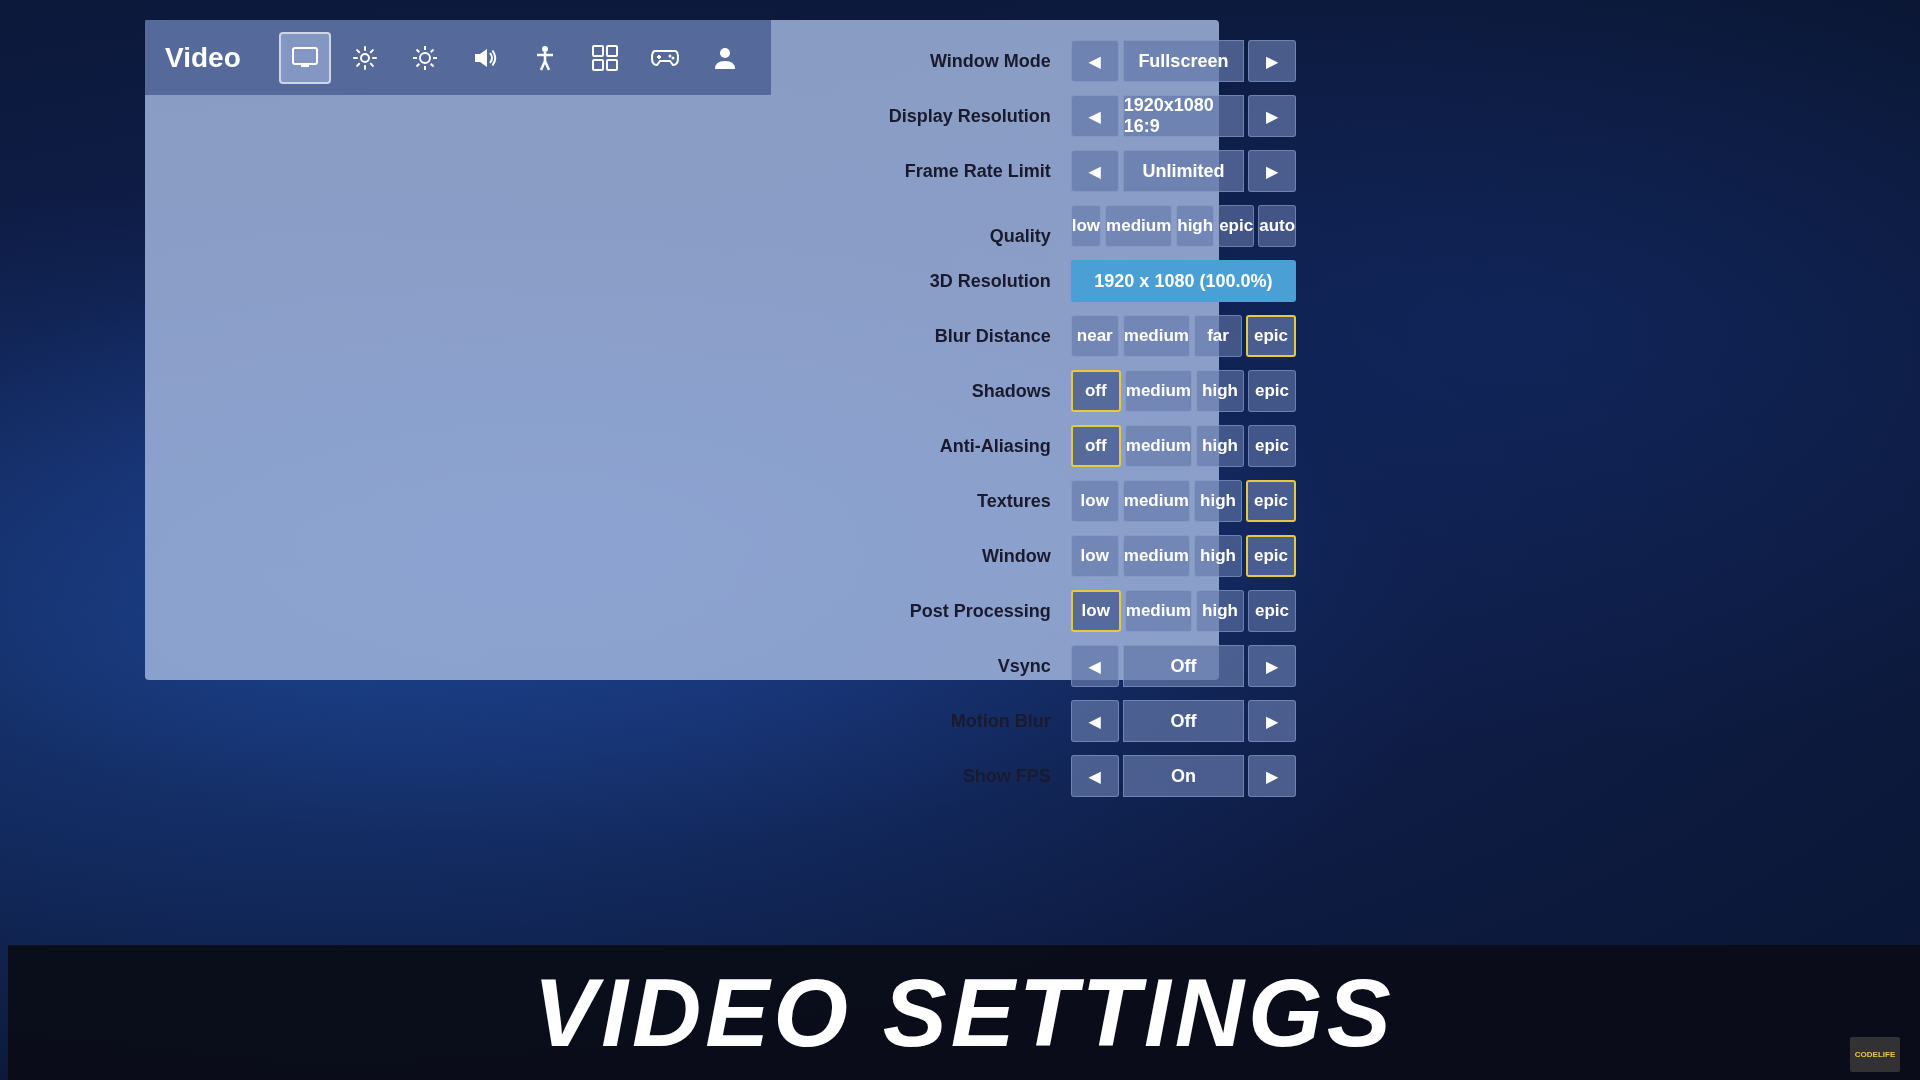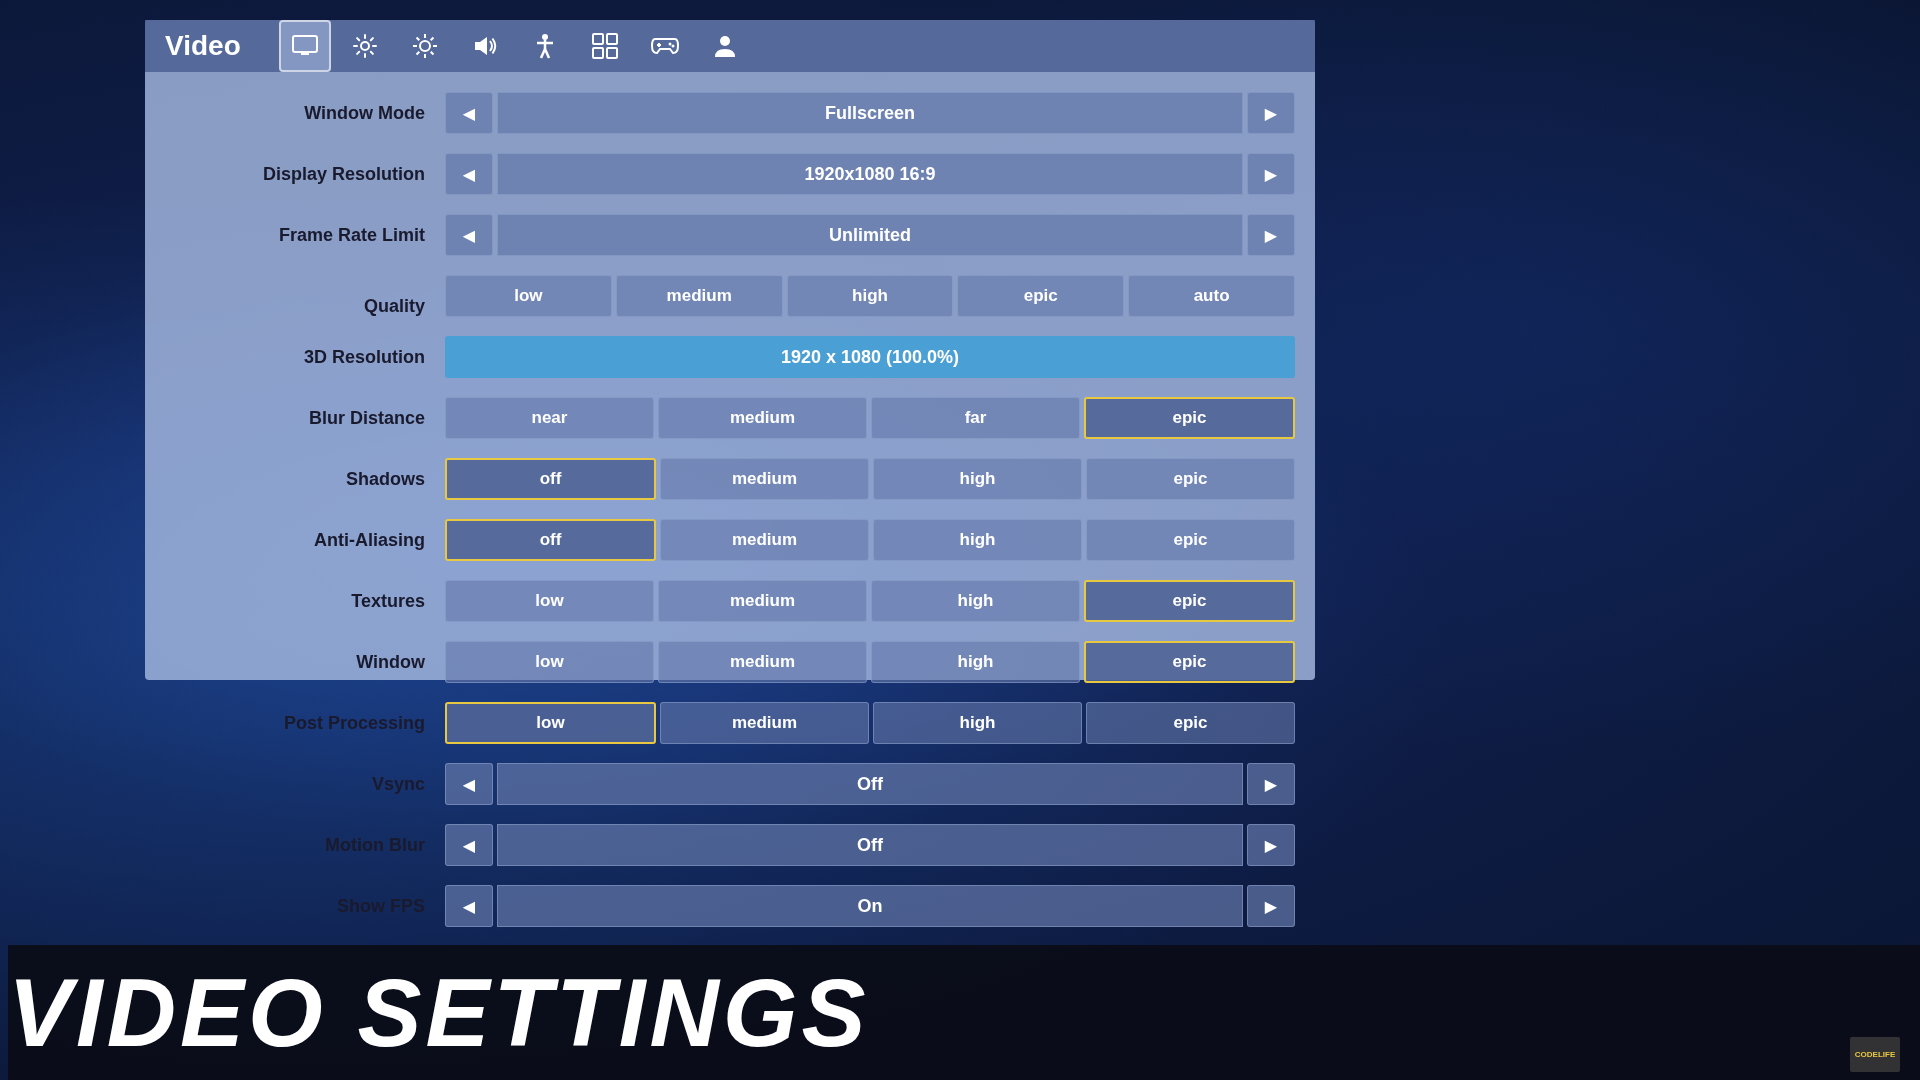--- a/index.html
+++ b/index.html
@@ -26,27 +26,26 @@
       background: 
         radial-gradient(ellipse at 15% 60%, rgba(30,80,160,0.5) 0%, transparent 50%),
         radial-gradient(ellipse at 80% 30%, rgba(20,50,120,0.4) 0%, transparent 40%);
     }
 
     
     .main-panel {
       position: absolute;
       top: 20px;
       left: 145px;
-      width: 1170px;
+      width: 1074px;
       height: 660px;
       background: rgba(160, 180, 220, 0.85);
       border-radius: 4px;
       z-index: 10;
       display: flex;
-      flex-direction: column;
     }
 
     
     .tab-bar {
       display: flex;
       align-items: center;
       background: rgba(80, 100, 150, 0.9);
       height: 75px;
       padding: 0 20px;
       gap: 8px;
@@ -75,21 +74,21 @@
       background: rgba(200, 220, 255, 0.4);
       border: 2px solid rgba(255,255,255,0.6);
     }
 
     
     .content {
       flex: 1;
       padding: 20px 20px;
       display: flex;
       flex-direction: column;
-      gap: 19px;
+      gap: 13px;
     }
 
     
     .setting-row {
       display: flex;
       align-items: center;
       height: 42px;
       gap: 0;
     }
 
@@ -210,20 +209,21 @@
     
     .bottom-banner {
       position: absolute;
       bottom: 0;
       left: 8px;
       right: 0;
       height: 135px;
       background: rgba(10, 12, 25, 0.97);
       display: flex;
       align-items: center;
+      justify-content: center;
       z-index: 20;
     }
 
     .banner-title {
       font-size: 96px;
       font-weight: 900;
       color: white;
       font-style: italic;
       letter-spacing: 4px;
       text-transform: uppercase;

